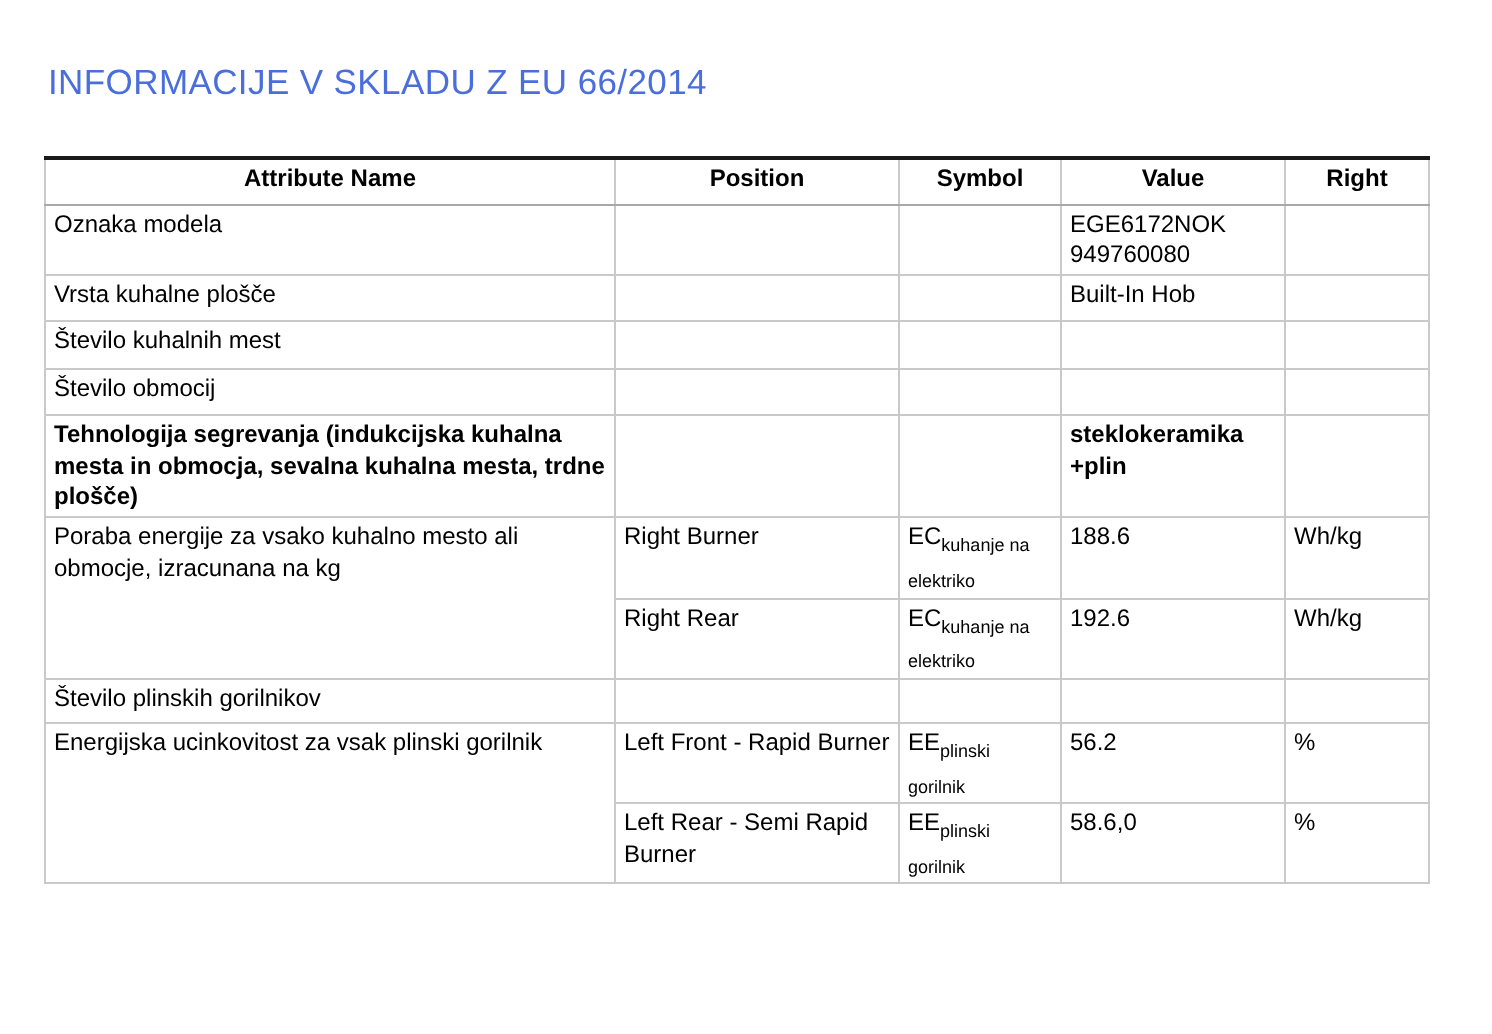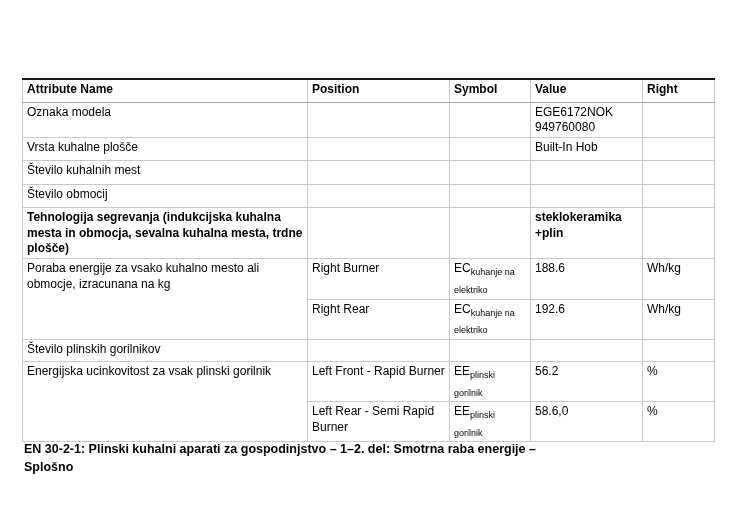--- a/index.html
+++ b/index.html
@@ -33,20 +33,21 @@
   .info-table td, .info-table th {
     border: 1px solid #c9c9c9;
     vertical-align: top;
     text-align: left;
     padding: 2px 4px 2px 4px;
     overflow: hidden;
   }
   .info-table thead th {
     font-weight: bold;
     border-bottom: 1px solid #a8a8a8;
+    text-align: center;
   }
   .col-attr  { width: 285px; }
   .col-pos   { width: 142px; }
   .col-sym   { width: 81px;  }
   .col-val   { width: 112px; }
   .col-unit  { width: 72px;  }
   .cell-value { white-space: pre-line; }
   .sym-base { font-size: 12px; }
   .sym-sub  { font-size: 9px; vertical-align: sub; line-height: 1.25; }
   .doc-footer {
@@ -57,20 +58,21 @@
     line-height: 1.4;
     white-space: pre-line;
     width: 700px;
   }
 </style>
 </head>
 <body>
 
 <div class="page">
 
+  <div class="doc-title" style="color: rgb(74, 111, 220);">INFORMACIJE V SKLADU Z EU 66/2014</div>
 
   <table class="info-table">
     <colgroup>
       <col class="col-attr">
         <col class="col-pos">
         <col class="col-sym">
         <col class="col-val">
         <col class="col-unit">
     </colgroup>
     <thead>
@@ -149,16 +151,14 @@
       </tr>
       <tr style="height:31px;">
         <td>Left Rear - Semi Rapid Burner</td>
         <td><span class="sym-base">EE</span><span class="sym-sub">plinski gorilnik</span></td>
         <td class="cell-value">58.6,0</td>
         <td>%</td>
       </tr>
     </tbody>
   </table>
 
-  <div class="doc-footer">EN 30-2-1: Plinski kuhalni aparati za gospodinjstvo – 1–2. del: Smotrna raba energije –
-Splošno</div>
 
 </div>
 
 </body></html>

